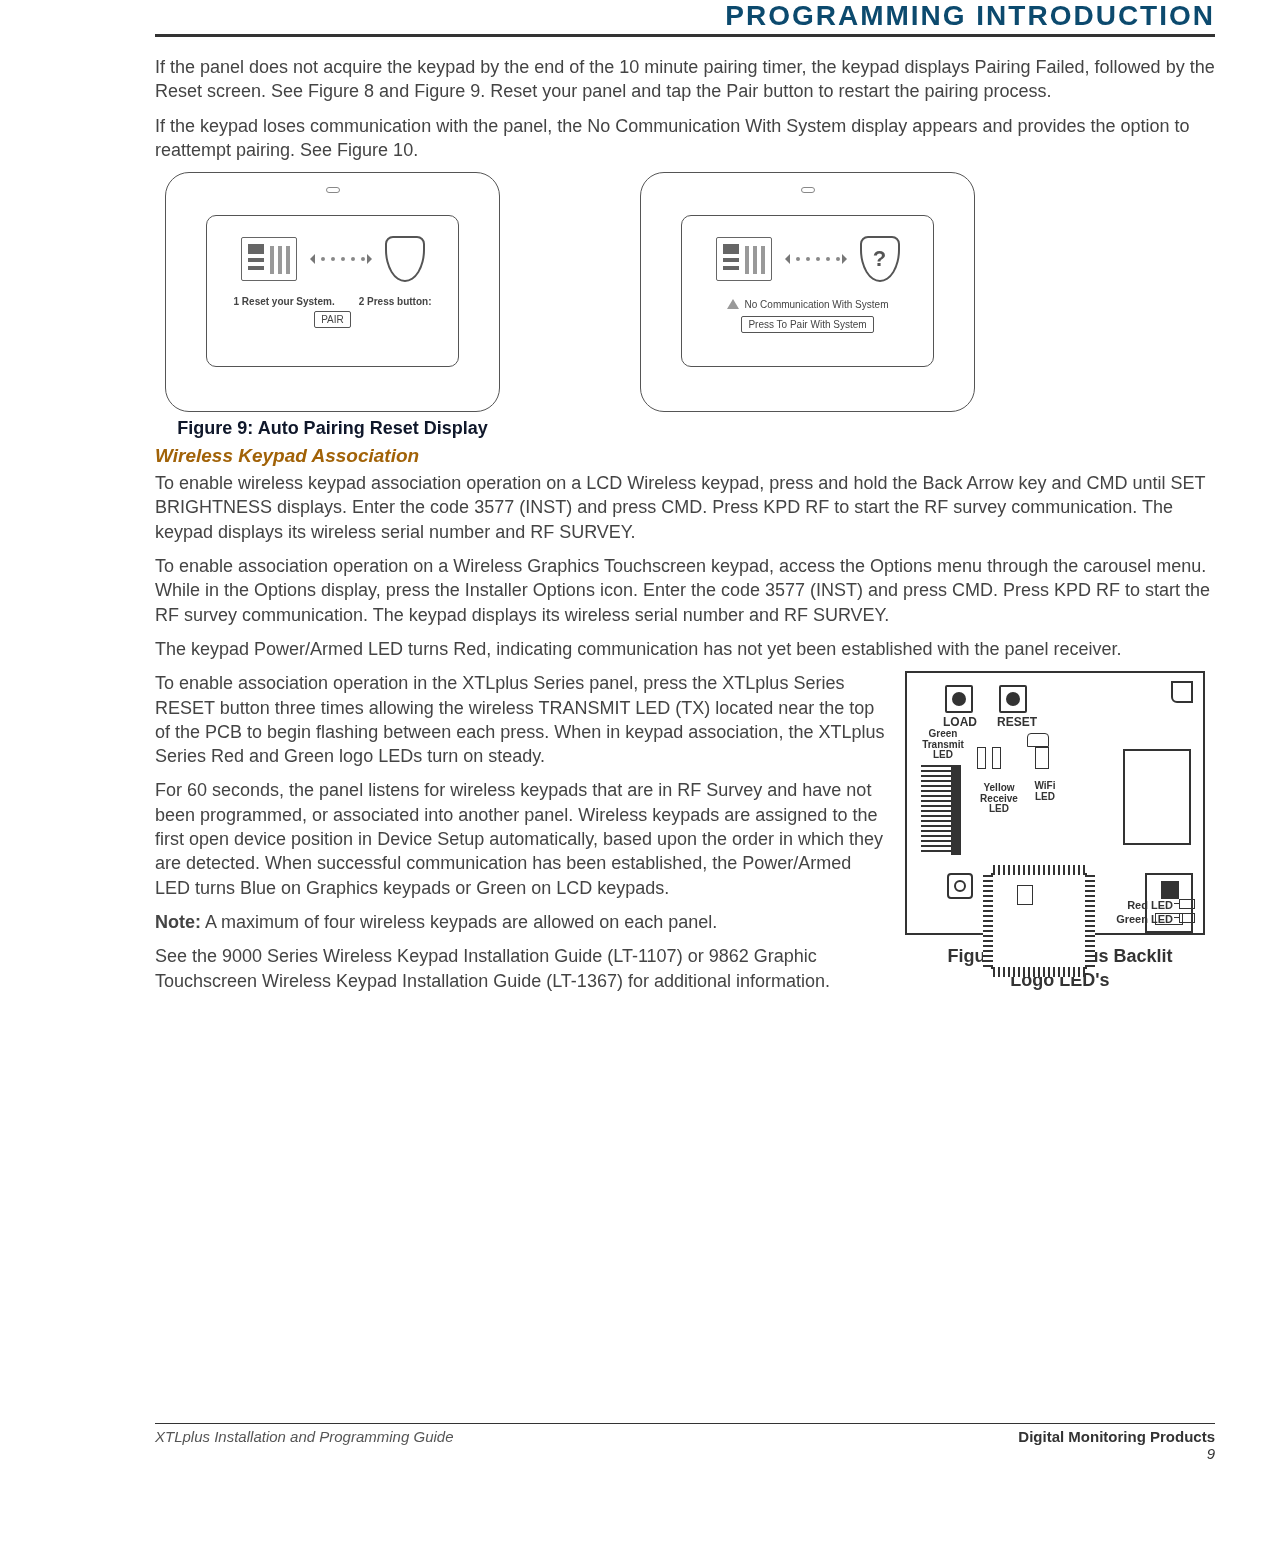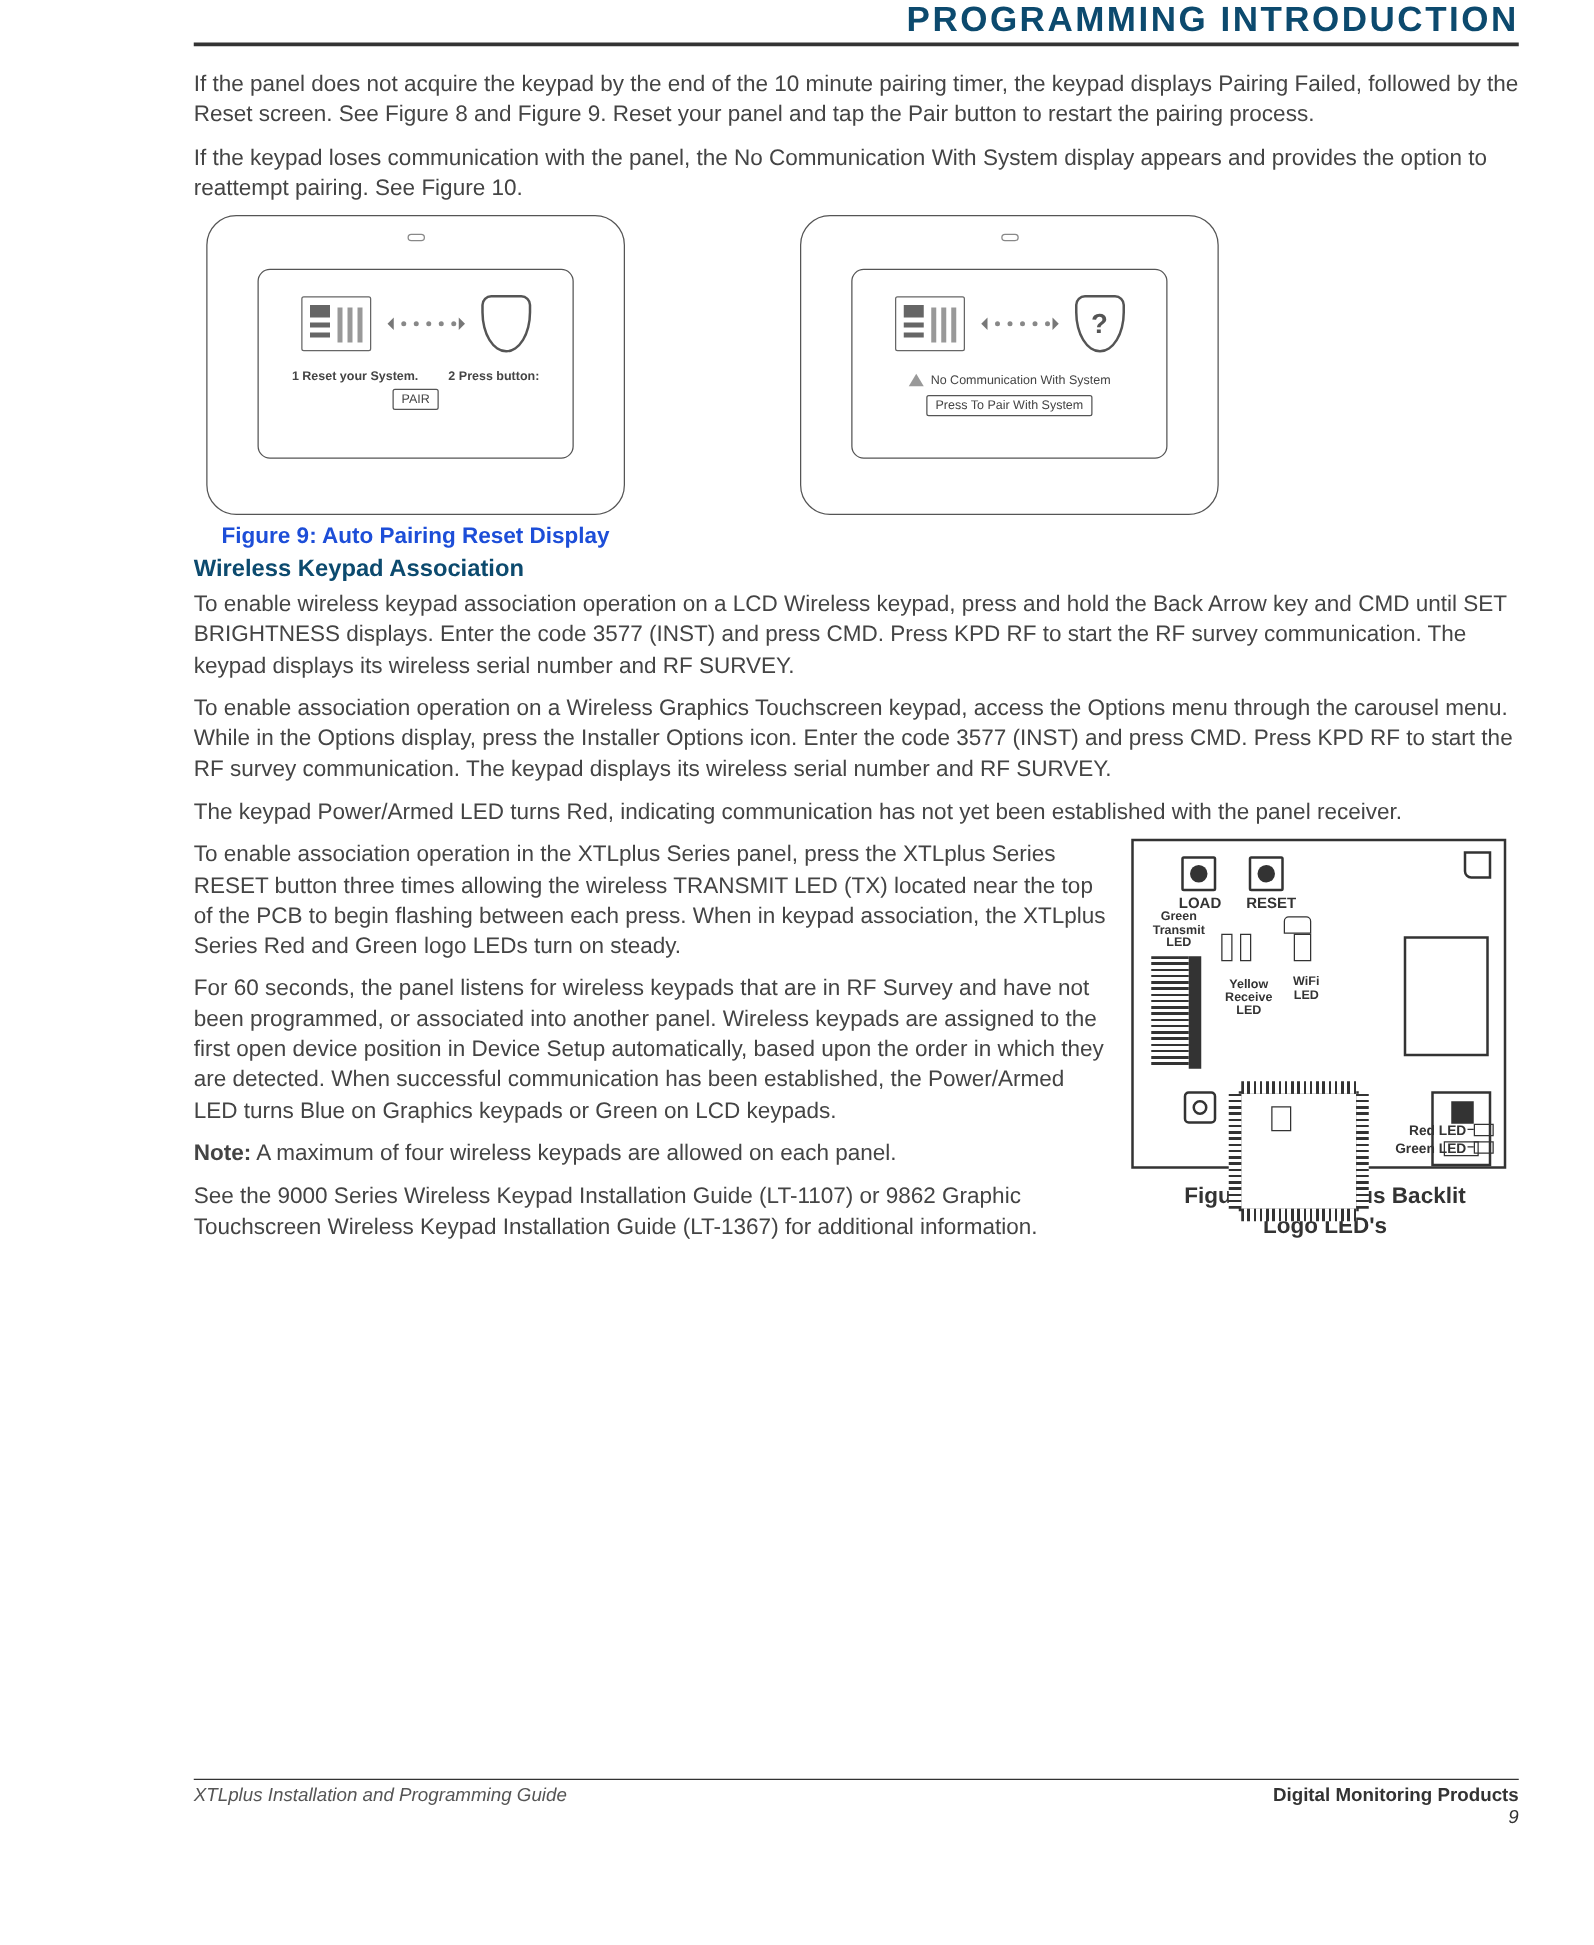--- a/index.html
+++ b/index.html
@@ -32,33 +32,34 @@
   .body-text {
     font-size: 18px;
     line-height: 1.35;
     margin: 0 0 10px 0;
     color: #444;
   }
   .section-heading {
     font-size: 19px;
     font-weight: bold;
     margin: 6px 0 4px 0;
-    color: #0c4a6e;
+    color: #a16207;
+    font-style: italic;
   }
   .figure-row {
     display: flex;
     justify-content: flex-start;
     gap: 140px;
     margin: 10px 0 6px 10px;
   }
   .figure-col { text-align: center; }
   .caption {
     font-weight: bold;
     font-size: 18px;
-    color: #1d4ed8;
+    color: #0f172a;
     margin-top: 6px;
   }
 
   
   .device {
     width: 335px;
     height: 240px;
     border: 1.5px solid #555;
     border-radius: 24px;
     position: relative;

